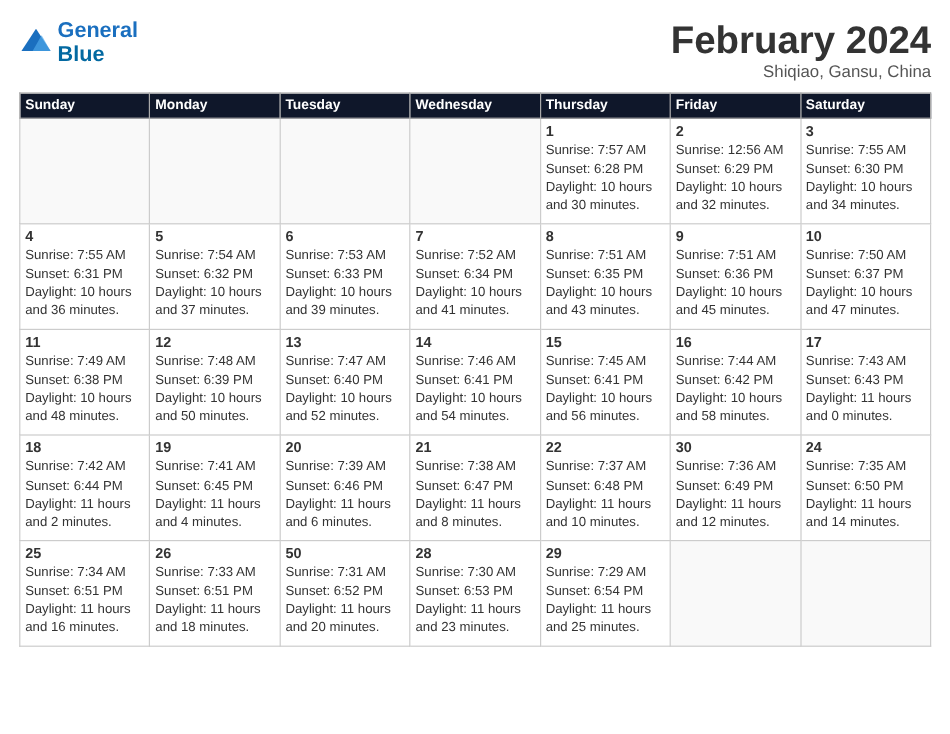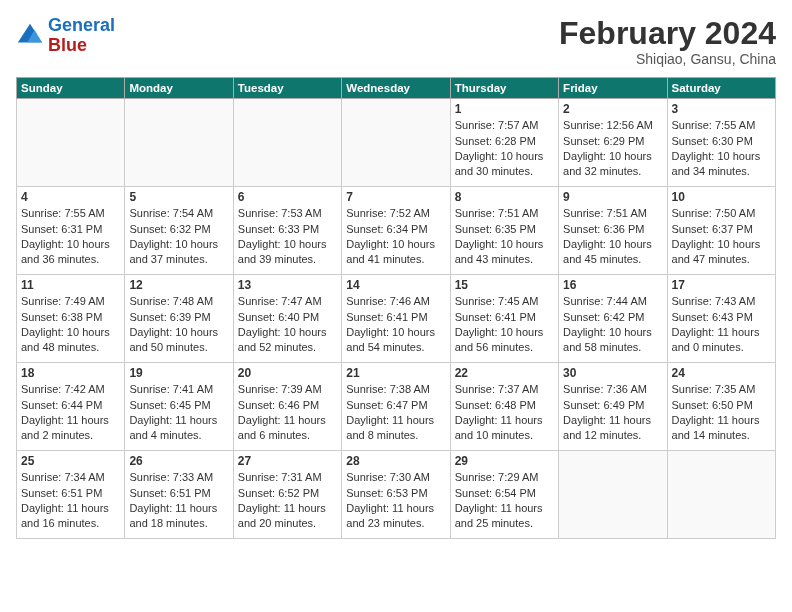--- a/index.html
+++ b/index.html
@@ -55,21 +55,21 @@
       color: #555;
     }
     .calendar {
       flex: 1;
       border: 1px solid #ccc;
       border-collapse: collapse;
       width: 100%;
       table-layout: fixed;
     }
     .calendar th {
-      background-color: #0f766e;
+      background-color: #0f172a;
       color: #fff;
       font-size: 11.5px;
       font-weight: bold;
       padding: 4px 4px;
       text-align: left;
       border: 1px solid #aaa;
     }
     .calendar td {
       border: 1px solid #ccc;
       vertical-align: top;
@@ -104,21 +104,21 @@
 
 <div class="page">
   <div class="header">
     <div class="logo">
       <svg class="logo-icon" viewBox="0 0 30 30">
         <polygon points="15,2 28,22 2,22" fill="#1a6fbf"></polygon>
         <polygon points="20,8 28,22 12,22" fill="#4da6e8" opacity="0.7"></polygon>
       </svg>
       <div class="logo-text">
         <div><span>General</span></div>
-        <div style="color:#b91c1c;">Blue</div>
+        <div style="color:#0369a1;">Blue</div>
       </div>
     </div>
     <div class="title-block">
       <div class="month-title">February 2024</div>
       <div class="subtitle">Shiqiao, Gansu, China</div>
     </div>
   </div>
 
   <table class="calendar">
     <thead>
@@ -322,21 +322,21 @@
 and 16 minutes.</div>
           </td>
           <td>
             <span class="day-num">26</span>
             <div class="day-info" style="white-space: pre-line;">Sunrise: 7:33 AM
 Sunset: 6:51 PM
 Daylight: 11 hours
 and 18 minutes.</div>
           </td>
           <td>
-            <span class="day-num">27</span>
+            <span class="day-num">50</span>
             <div class="day-info" style="white-space: pre-line;">Sunrise: 7:31 AM
 Sunset: 6:52 PM
 Daylight: 11 hours
 and 20 minutes.</div>
           </td>
           <td>
             <span class="day-num">28</span>
             <div class="day-info" style="white-space: pre-line;">Sunrise: 7:30 AM
 Sunset: 6:53 PM
 Daylight: 11 hours

